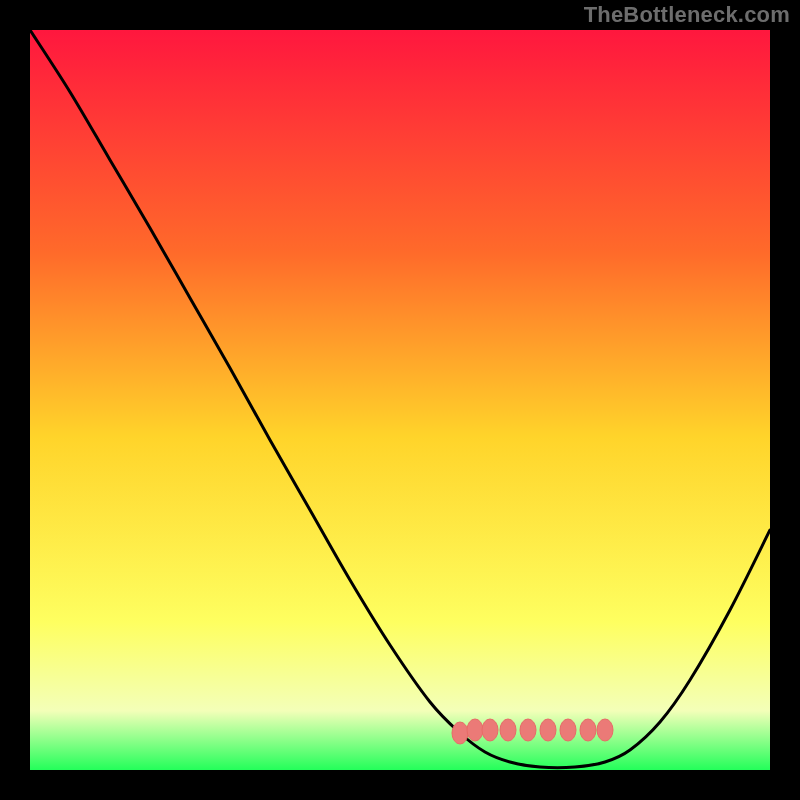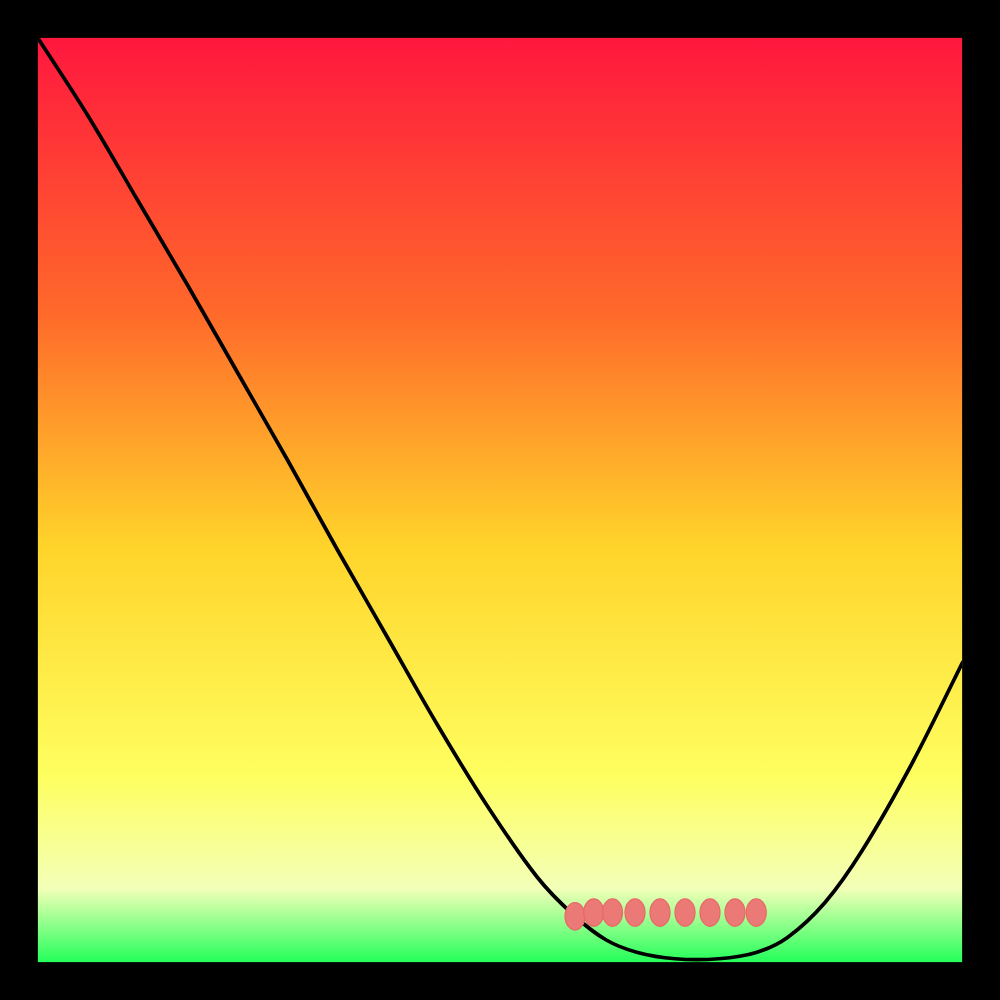--- a/index.html
+++ b/index.html
@@ -66,13 +66,14 @@
           <ellipse cx="460" cy="700" rx="8" ry="11" fill="#eb7a77" stroke="#e86a67" stroke-width="1"></ellipse>
           <ellipse cx="478" cy="700" rx="8" ry="11" fill="#eb7a77" stroke="#e86a67" stroke-width="1"></ellipse>
           <ellipse cx="498" cy="700" rx="8" ry="11" fill="#eb7a77" stroke="#e86a67" stroke-width="1"></ellipse>
           <ellipse cx="518" cy="700" rx="8" ry="11" fill="#eb7a77" stroke="#e86a67" stroke-width="1"></ellipse>
           <ellipse cx="538" cy="700" rx="8" ry="11" fill="#eb7a77" stroke="#e86a67" stroke-width="1"></ellipse>
           <ellipse cx="558" cy="700" rx="8" ry="11" fill="#eb7a77" stroke="#e86a67" stroke-width="1"></ellipse>
           <ellipse cx="575" cy="700" rx="8" ry="11" fill="#eb7a77" stroke="#e86a67" stroke-width="1"></ellipse>
         </g>
     </svg>
   </div>
+  <div class="watermark">TheBottleneck.com</div>
 </div>
 
 </body></html>

